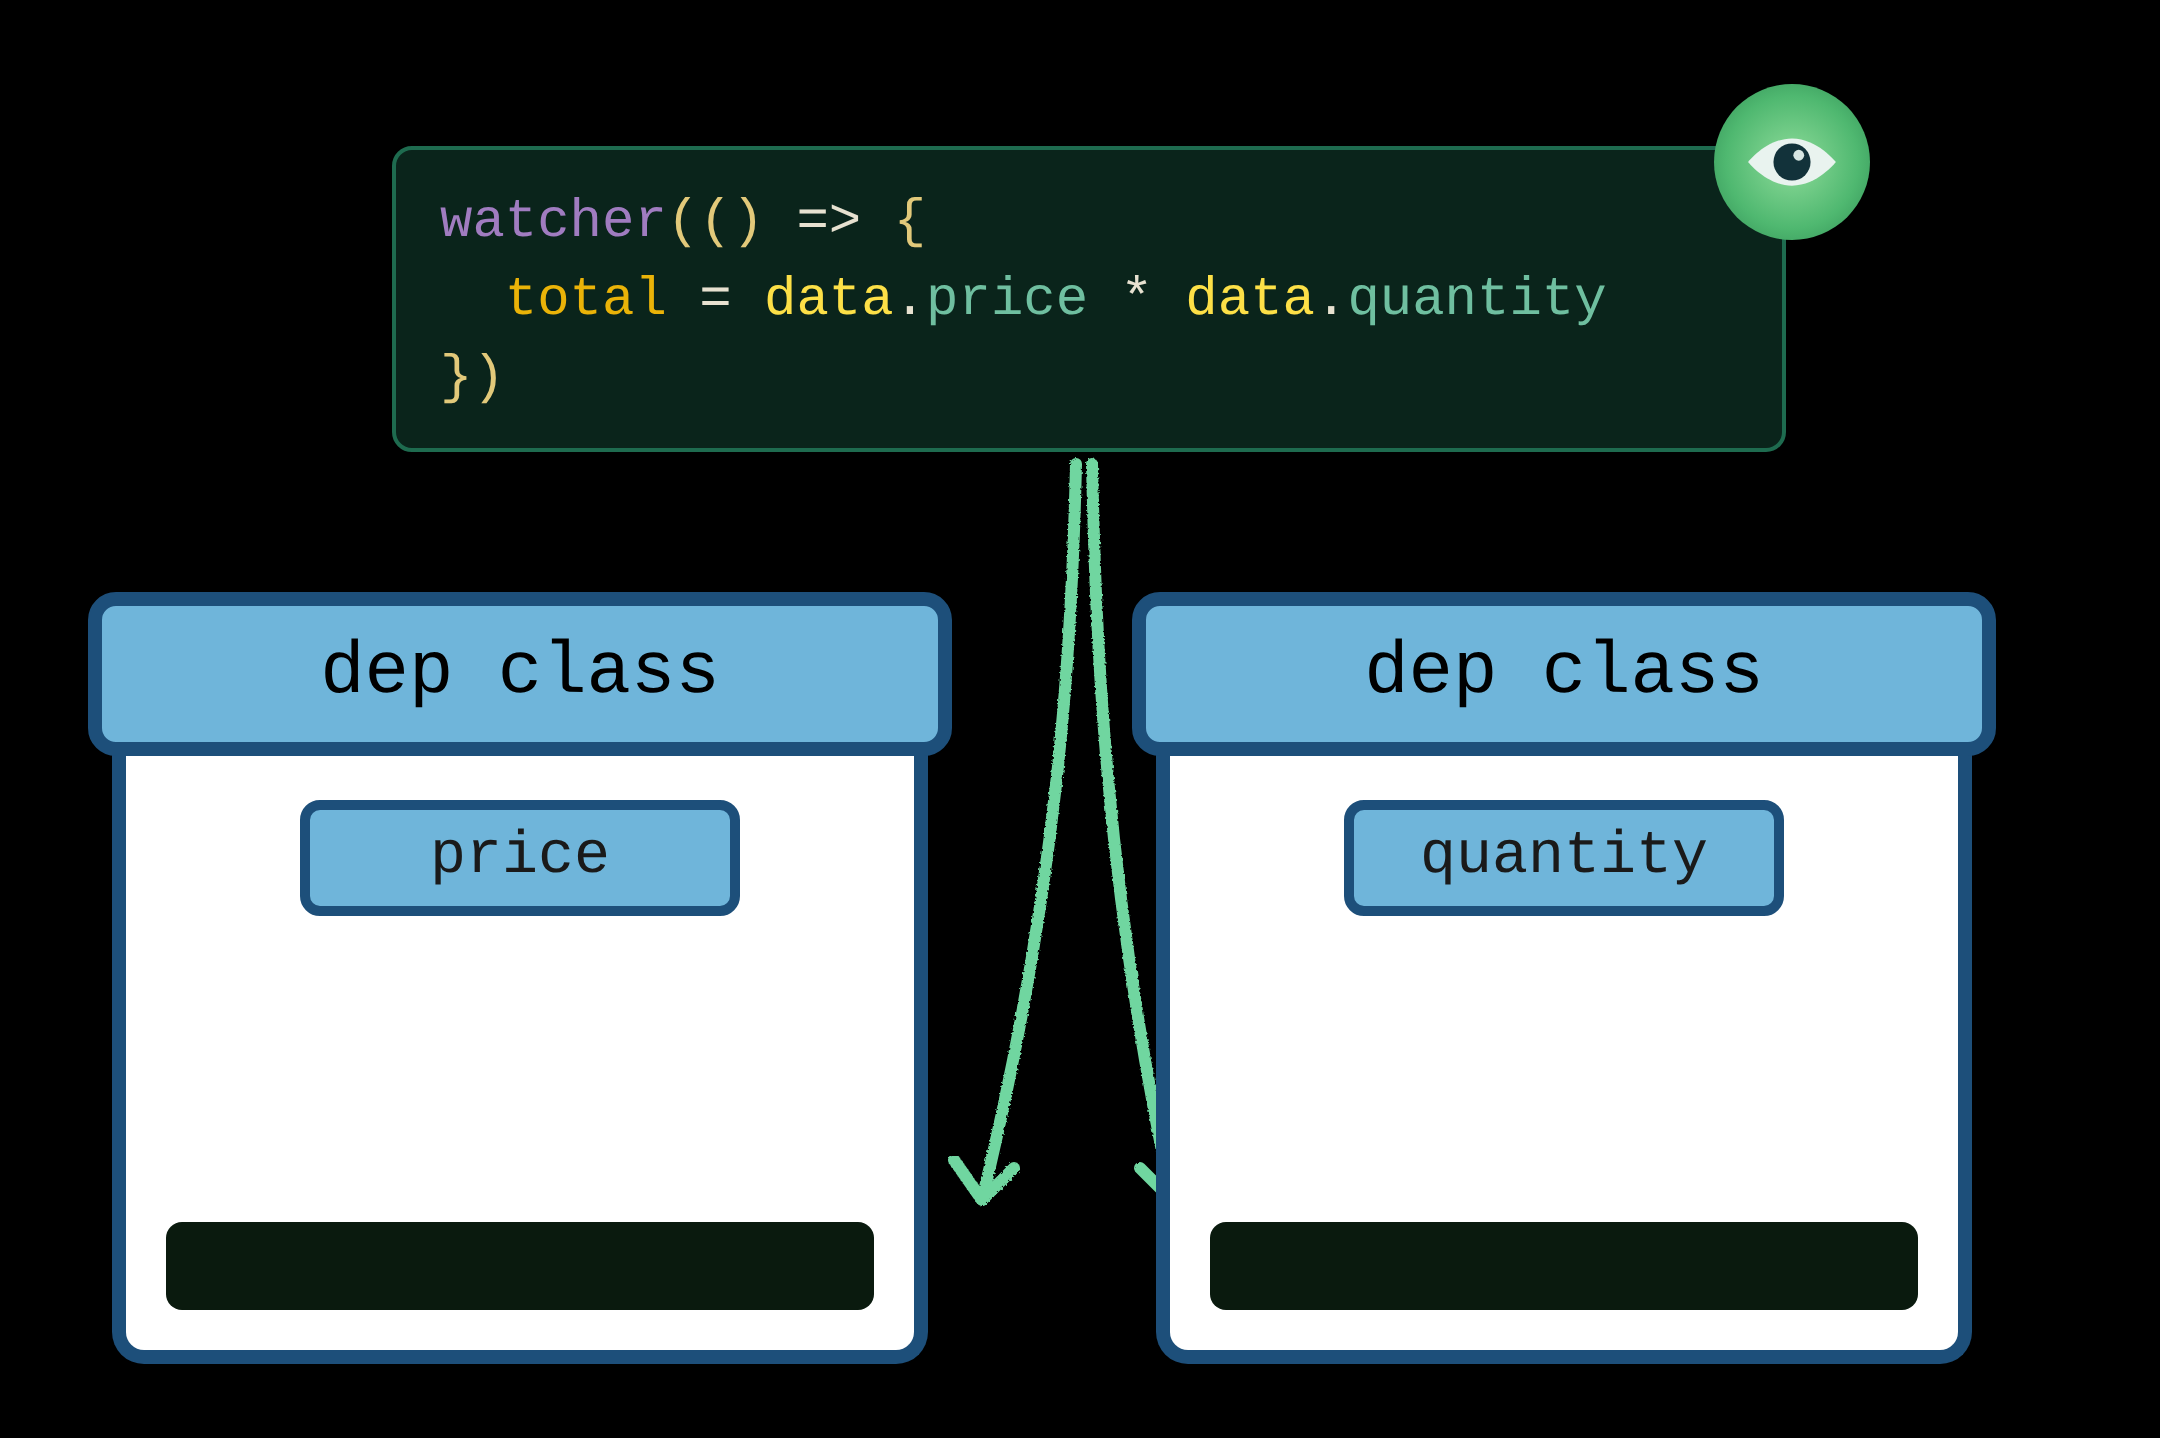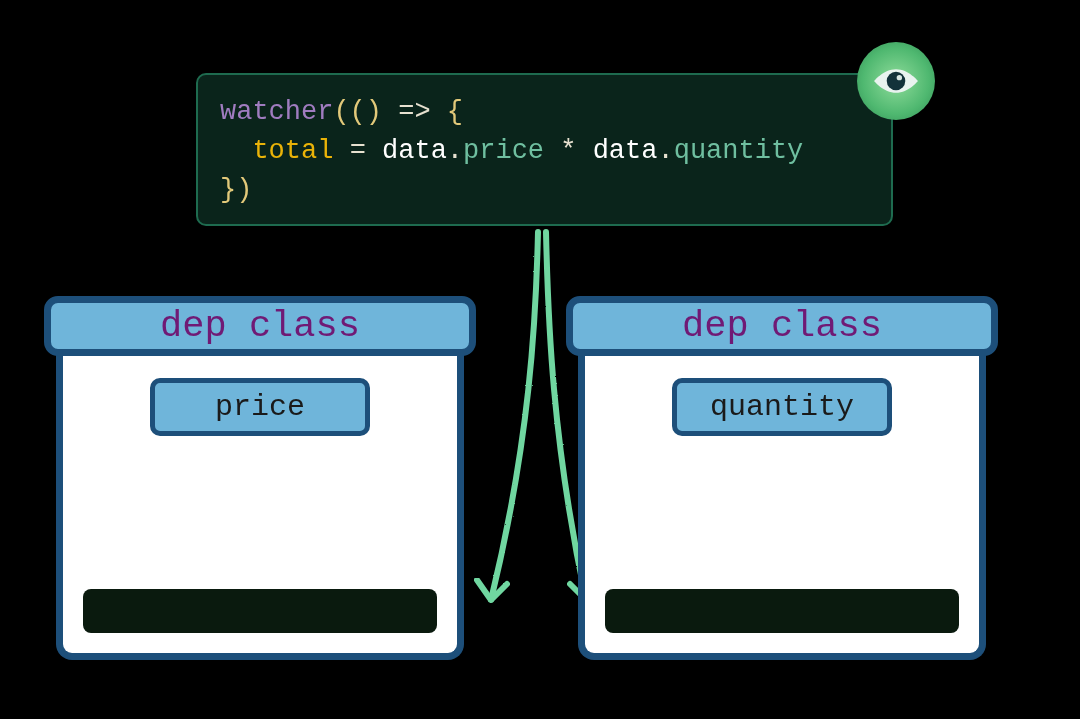--- a/index.html
+++ b/index.html
@@ -27,21 +27,21 @@
     font-size: 27px;
     line-height: 1.45;
     white-space: pre;
   }
   .tok-fn    { color: #a07cc0; }  
   .tok-paren { color: #e2c97a; }  
   .tok-arrow { color: #e7e1d0; }  
   .tok-var   { color: #eab308; }  
   .tok-op    { color: #e7e1d0; }  
   .tok-punct { color: #e7e1d0; }  
-  .tok-obj   { color: #ffffff; }  
+  .tok-obj   { color: #fde047; }  
   .tok-prop  { color: #6fbfa0; }  
 
   
   .eye-badge {
     position: absolute;
     left: 857px;
     top: 42px;
     width: 78px;
     height: 78px;
     border-radius: 50%;
@@ -58,26 +58,26 @@
     top: 296px;
     width: 432px;
   }
   .dep-box.left  { left: 44px; }
   .dep-box.right { left: 566px; }
 
   .dep-header {
     background: #6fb5da;
     border: 7px solid #1d4f7a;
     border-radius: 14px;
-    height: 60px;
+    height: 82px;
     display: flex;
     align-items: center;
     justify-content: center;
     font-size: 37px;
-    color: #701a75;
+    color: #000000;
     position: relative;
     z-index: 2;
   }
 
   .dep-body {
     background: #fff;
     border: 7px solid #1d4f7a;
     border-top: none;
     border-radius: 0 0 16px 16px;
     height: 310px;

